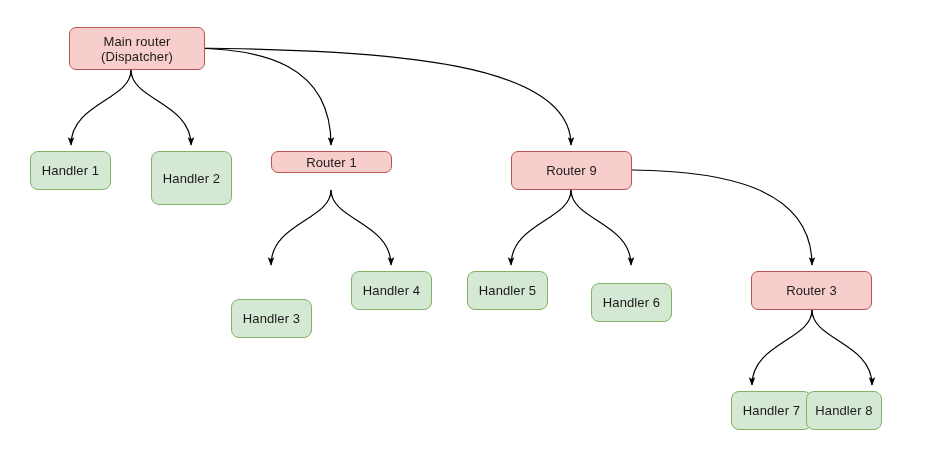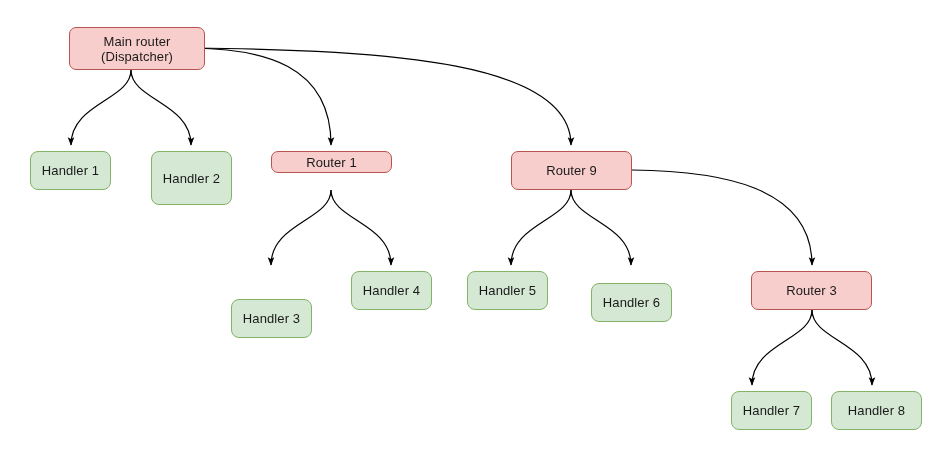--- a/index.html
+++ b/index.html
@@ -127,17 +127,17 @@
   </div>
 
   <div class="node node-router" style="left:751px; top:271px; width:121px; height:39px;">
     <span class="node-label">Router 3</span>
   </div>
 
   <div class="node node-handler" style="left:711px; top:391px; width:81px; height:39px;margin-left:20px;">
     <span class="node-label">Handler 7</span>
   </div>
 
-  <div class="node node-handler" style="left:831px; top:391px; width:91px; height:39px;">
+  <div class="node node-handler" style="left:806px; top:391px; width:76px; height:39px;">
     <span class="node-label">Handler 8</span>
   </div>
 
 </div>
 
 </body></html>

